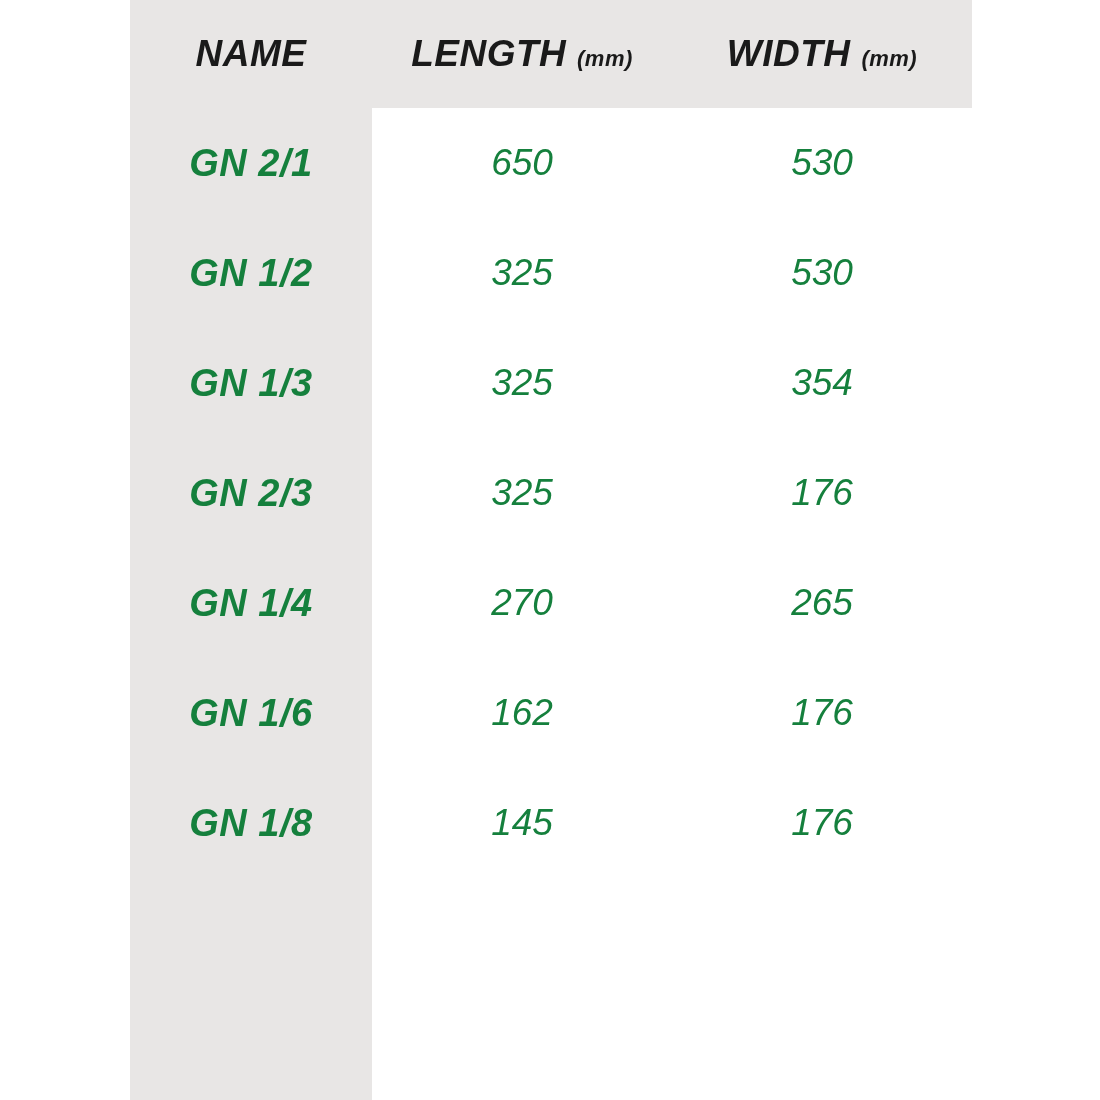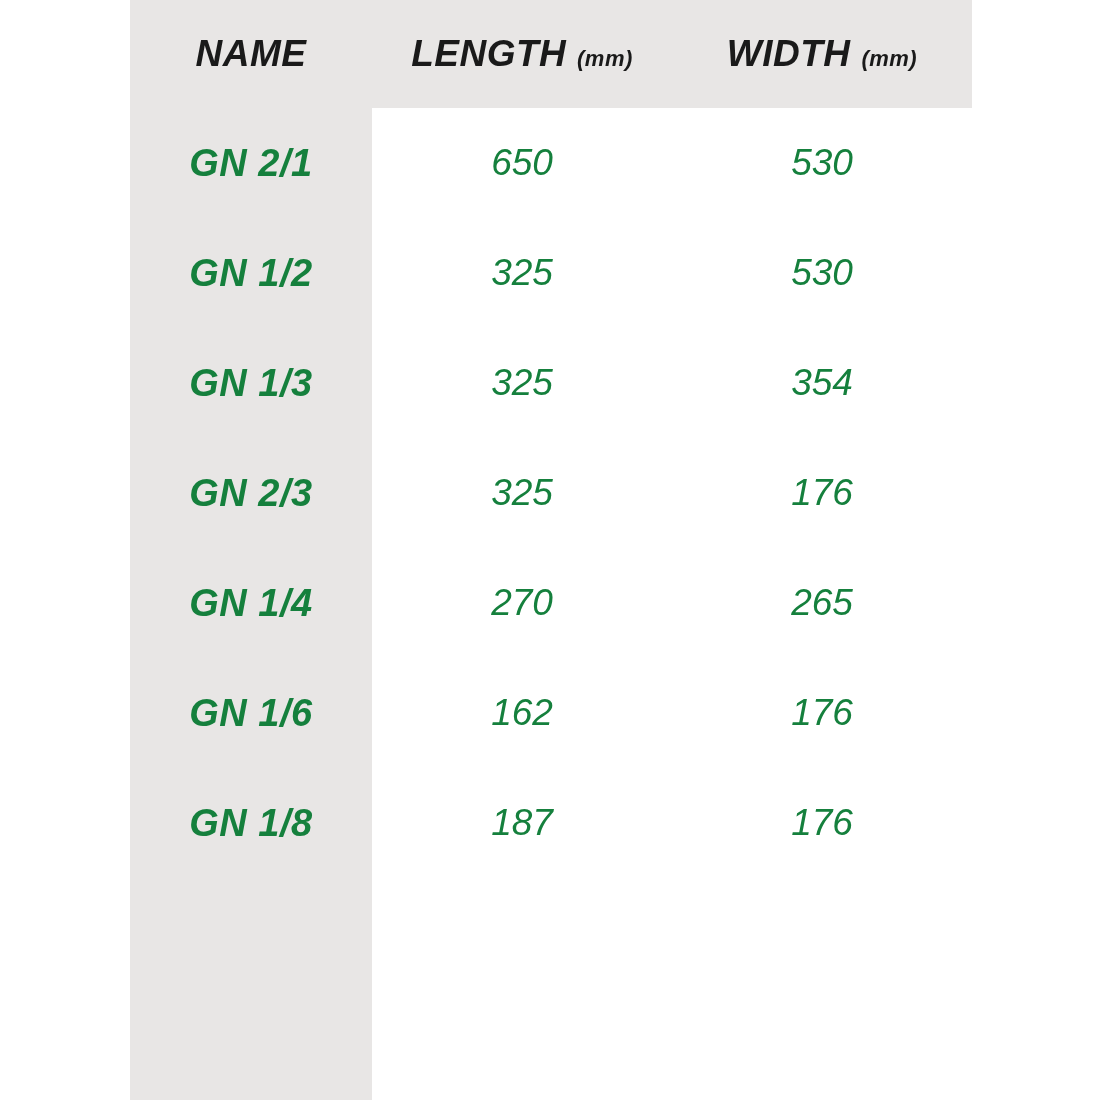--- a/index.html
+++ b/index.html
@@ -127,19 +127,19 @@
         <td class="val-cell">270</td>
         <td class="val-cell">265</td>
       </tr>
       <tr>
         <td class="name-cell">GN 1/6</td>
         <td class="val-cell">162</td>
         <td class="val-cell">176</td>
       </tr>
       <tr>
         <td class="name-cell">GN 1/8</td>
-        <td class="val-cell">187</td>
+        <td class="val-cell">145</td>
         <td class="val-cell">176</td>
       </tr>
     </tbody>
   </table>
 
 </div>
 
 </body></html>

